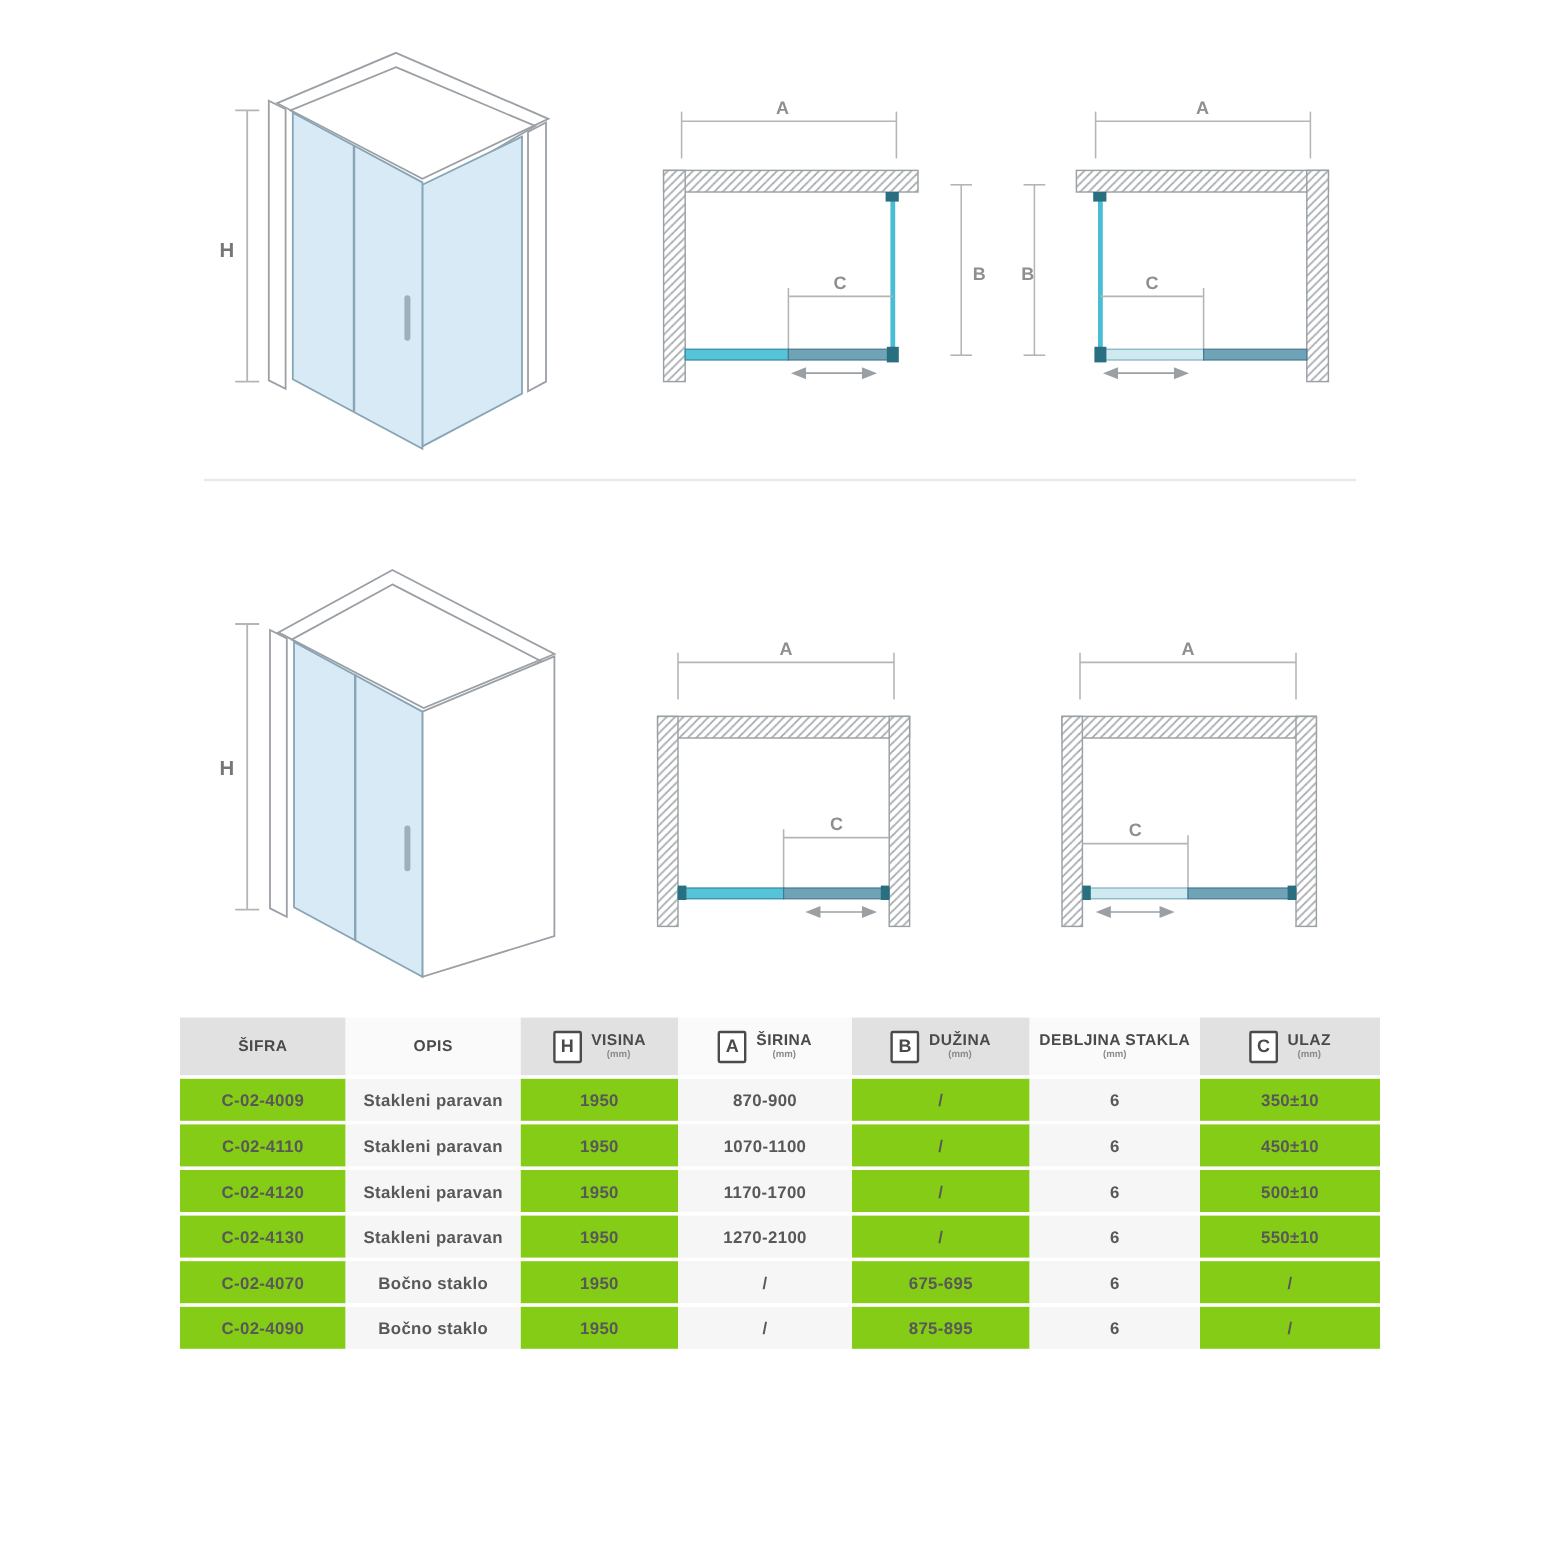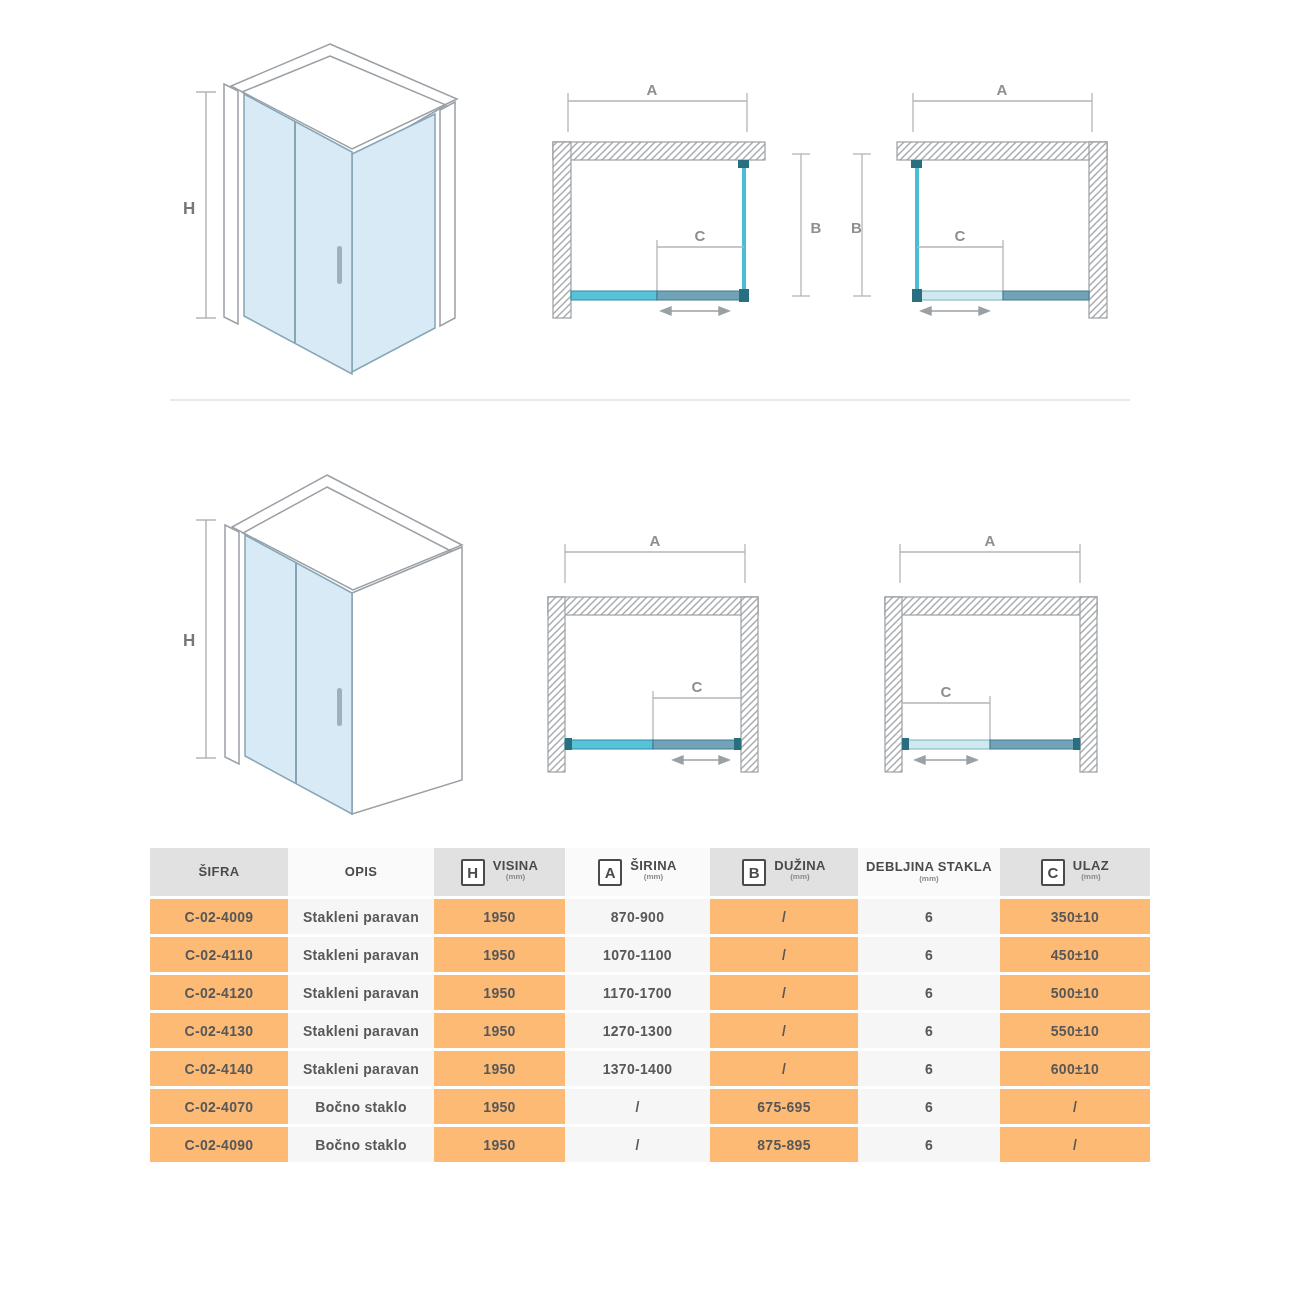--- a/index.html
+++ b/index.html
@@ -21,23 +21,23 @@
   table.spec{border-collapse:collapse;width:1000px;table-layout:fixed;}
   table.spec th,table.spec td{
     text-align:center;vertical-align:middle;
     border-bottom:3px solid #ffffff;
     color:#585858;
   }
   table.spec thead th{height:48px;padding:0;}
   table.spec tbody td{height:33px;font-size:14px;font-weight:600;letter-spacing:.3px;}
   thead .col-gray{background:#e1e1e1;}
   thead .col-light{background:#fafafa;}
-  tbody .col-gray{background:#fdba74;}
+  tbody .col-gray{background:#84cc16;}
   tbody .col-light{background:#f6f6f6;}
-  .hc{display:flex;align-items:flex-start;justify-content:center;gap:8px;}
+  .hc{display:flex;align-items:center;justify-content:center;gap:8px;}
   .hlabel{display:flex;flex-direction:column;line-height:1.1;align-items:center;}
   .hlabel .lab{font-size:13px;font-weight:bold;color:#4a4a4a;letter-spacing:.4px;}
   .hlabel .unit{font-size:8px;font-weight:bold;color:#8a8a8a;}
   .dimbox{
     display:inline-flex;align-items:center;justify-content:center;
     width:20px;height:23px;border:2px solid #4a4a4a;border-radius:2px;
     font-size:15px;font-weight:bold;color:#4a4a4a;background:#fff;
   }
 </style>
 </head>
@@ -314,33 +314,24 @@
           <td class="col-gray">1950</td>
           <td class="col-light">1170-1700</td>
           <td class="col-gray">/</td>
           <td class="col-light">6</td>
           <td class="col-gray">500±10</td>
         </tr>
         <tr>
           <td class="col-gray">C-02-4130</td>
           <td class="col-light">Stakleni paravan</td>
           <td class="col-gray">1950</td>
-          <td class="col-light">1270-1300</td>
+          <td class="col-light">1270-2100</td>
           <td class="col-gray">/</td>
           <td class="col-light">6</td>
           <td class="col-gray">550±10</td>
-        </tr>
-        <tr>
-          <td class="col-gray">C-02-4140</td>
-          <td class="col-light">Stakleni paravan</td>
-          <td class="col-gray">1950</td>
-          <td class="col-light">1370-1400</td>
-          <td class="col-gray">/</td>
-          <td class="col-light">6</td>
-          <td class="col-gray">600±10</td>
         </tr>
         <tr>
           <td class="col-gray">C-02-4070</td>
           <td class="col-light">Bočno staklo</td>
           <td class="col-gray">1950</td>
           <td class="col-light">/</td>
           <td class="col-gray">675-695</td>
           <td class="col-light">6</td>
           <td class="col-gray">/</td>
         </tr>

